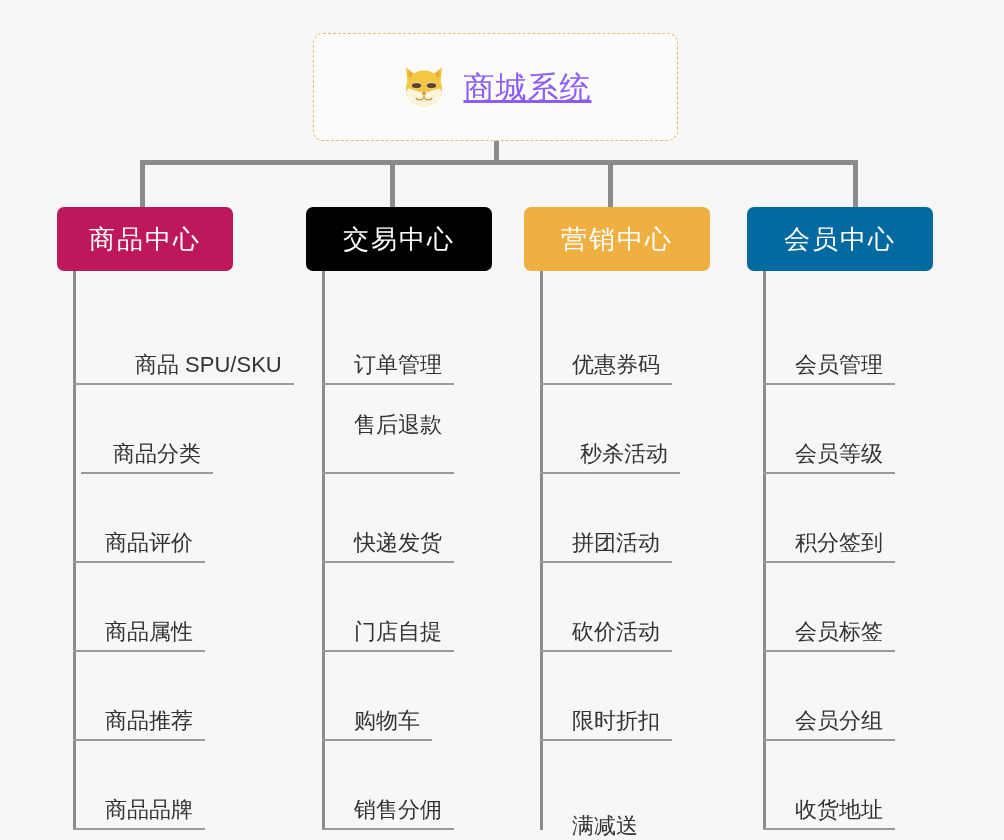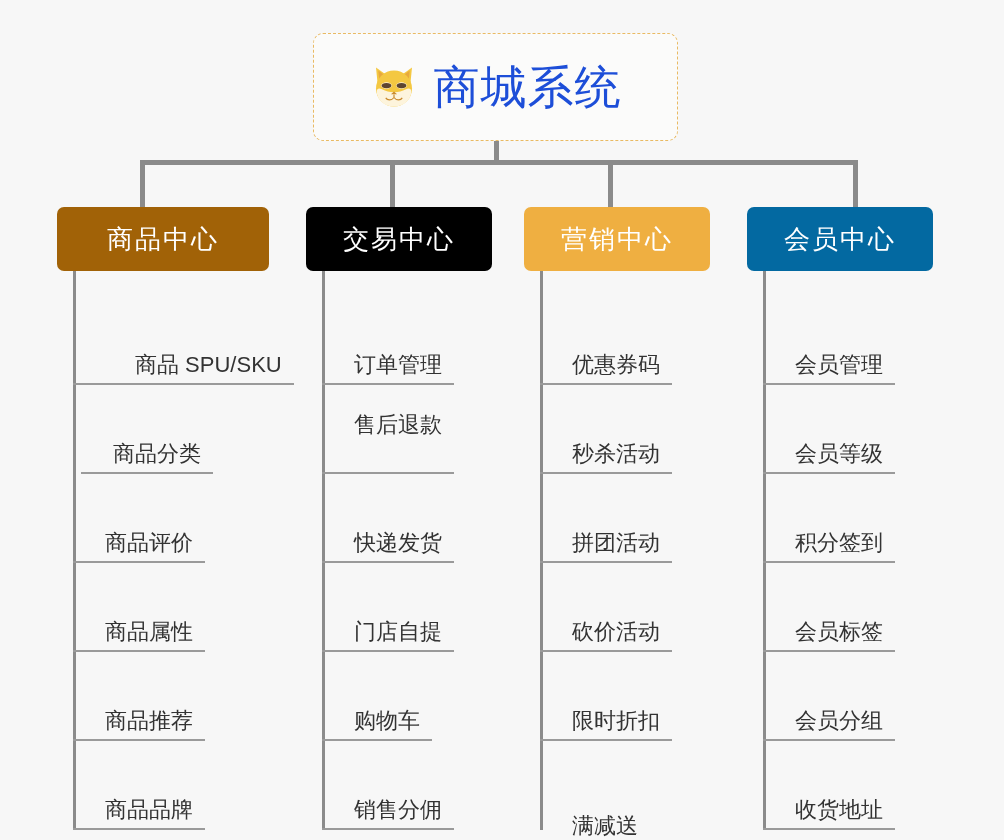--- a/index.html
+++ b/index.html
@@ -31,25 +31,26 @@
     box-sizing: border-box;
     background: #fbfbfa;
     border: 1.5px dashed #e9ba63;
     border-radius: 10px;
     display: flex;
     align-items: center;
     justify-content: center;
     gap: 16px;
   }
   .root-title {
-    color: #1d4ed8;
-    font-size: 46px;
+    color: #8b5cf6;
+    font-size: 31px;
     line-height: 1;
     letter-spacing: 1px;
     white-space: nowrap;
+    text-decoration: underline;
   }
   .dog-icon {
     width: 48px;
     height: 48px;
     flex: 0 0 48px;
     display: block;
   }
 
   
   .conn {
@@ -131,21 +132,21 @@
 
   <div class="conn conn-v" style="left:494px; top:141px; width:5px; height:23px;"></div>
   <div class="conn conn-h" style="left:140px; top:160px; width:718px; height:5px;"></div>
   <div class="conn conn-v" style="left:140px; top:160px; width:5px; height:48px;"></div>
   <div class="conn conn-v" style="left:390px; top:160px; width:5px; height:48px;"></div>
   <div class="conn conn-v" style="left:608px; top:160px; width:5px; height:48px;"></div>
   <div class="conn conn-v" style="left:853px; top:160px; width:5px; height:48px;"></div>
 
   <div id="columns">
       <div class="column" style="left: 57px;">
-        <div class="cat-box" style="width: 212px; background: #a16207;">商品中心</div>
+        <div class="cat-box" style="width: 176px; background: #be185d;">商品中心</div>
         <div class="trunk" style="left: 16px; height: 559px;"></div>
         <div class="leaf" style="left: 16px; top: 89px; padding-left: 30px;">
           <span class="leaf-label">商品 SPU/SKU</span>
         </div>
         <div class="leaf" style="left: 24px; top: 178px;">
           <span class="leaf-label">商品分类</span>
         </div>
         <div class="leaf" style="left: 16px; top: 267px;">
           <span class="leaf-label">商品评价</span>
         </div>
@@ -180,21 +181,21 @@
         <div class="leaf" style="left: 16px; top: 534px;">
           <span class="leaf-label">销售分佣</span>
         </div>
       </div>
       <div class="column" style="left: 524px;">
         <div class="cat-box" style="width: 186px; background: rgb(239, 175, 65);">营销中心</div>
         <div class="trunk" style="left: 16px; height: 559px;"></div>
         <div class="leaf" style="left: 16px; top: 89px;">
           <span class="leaf-label">优惠券码</span>
         </div>
-        <div class="leaf" style="left: 16px; top: 178px;">
+        <div class="leaf" style="left: 16px; top: 178px; padding-left: 8px;">
           <span class="leaf-label">秒杀活动</span>
         </div>
         <div class="leaf" style="left: 16px; top: 267px;">
           <span class="leaf-label">拼团活动</span>
         </div>
         <div class="leaf" style="left: 16px; top: 356px;">
           <span class="leaf-label">砍价活动</span>
         </div>
         <div class="leaf" style="left: 16px; top: 445px;">
           <span class="leaf-label">限时折扣</span>

